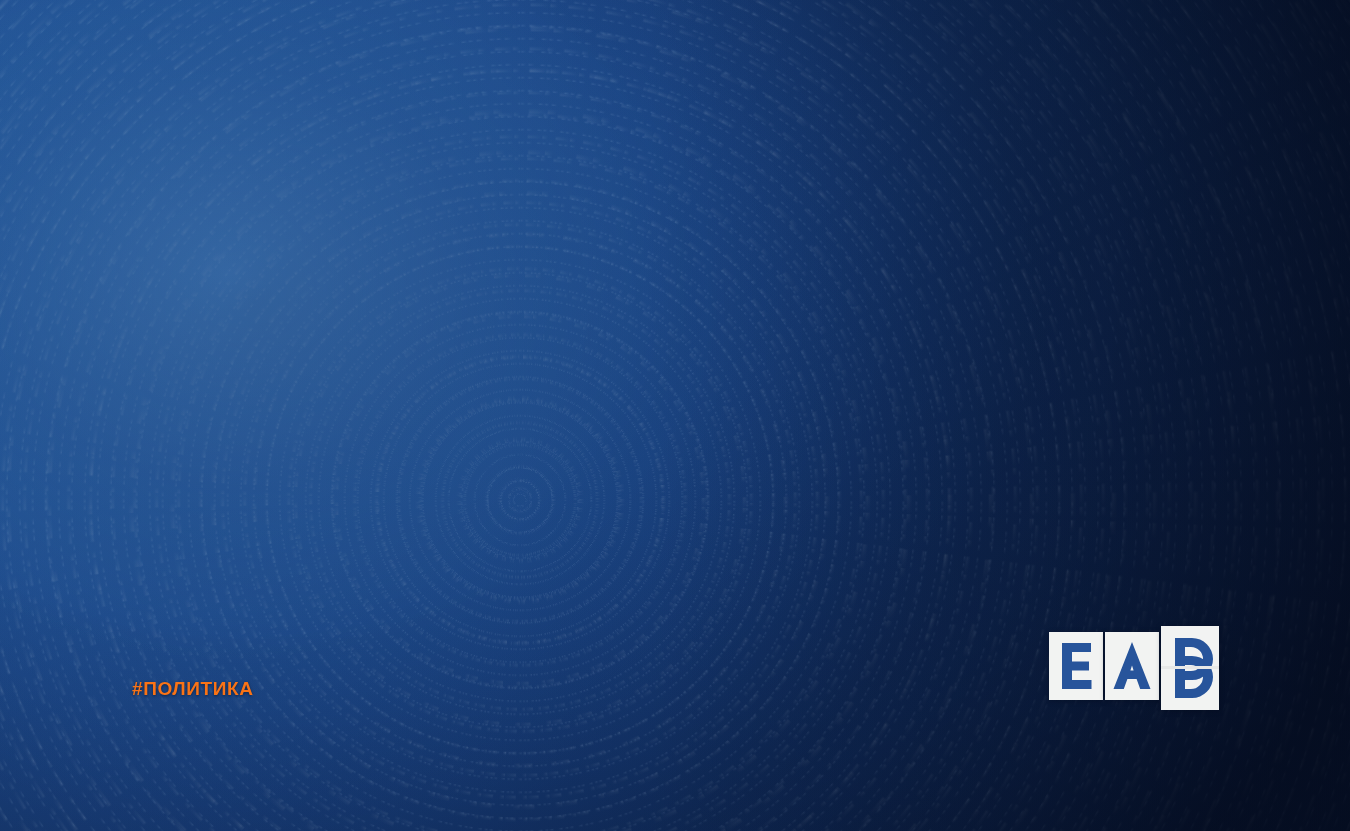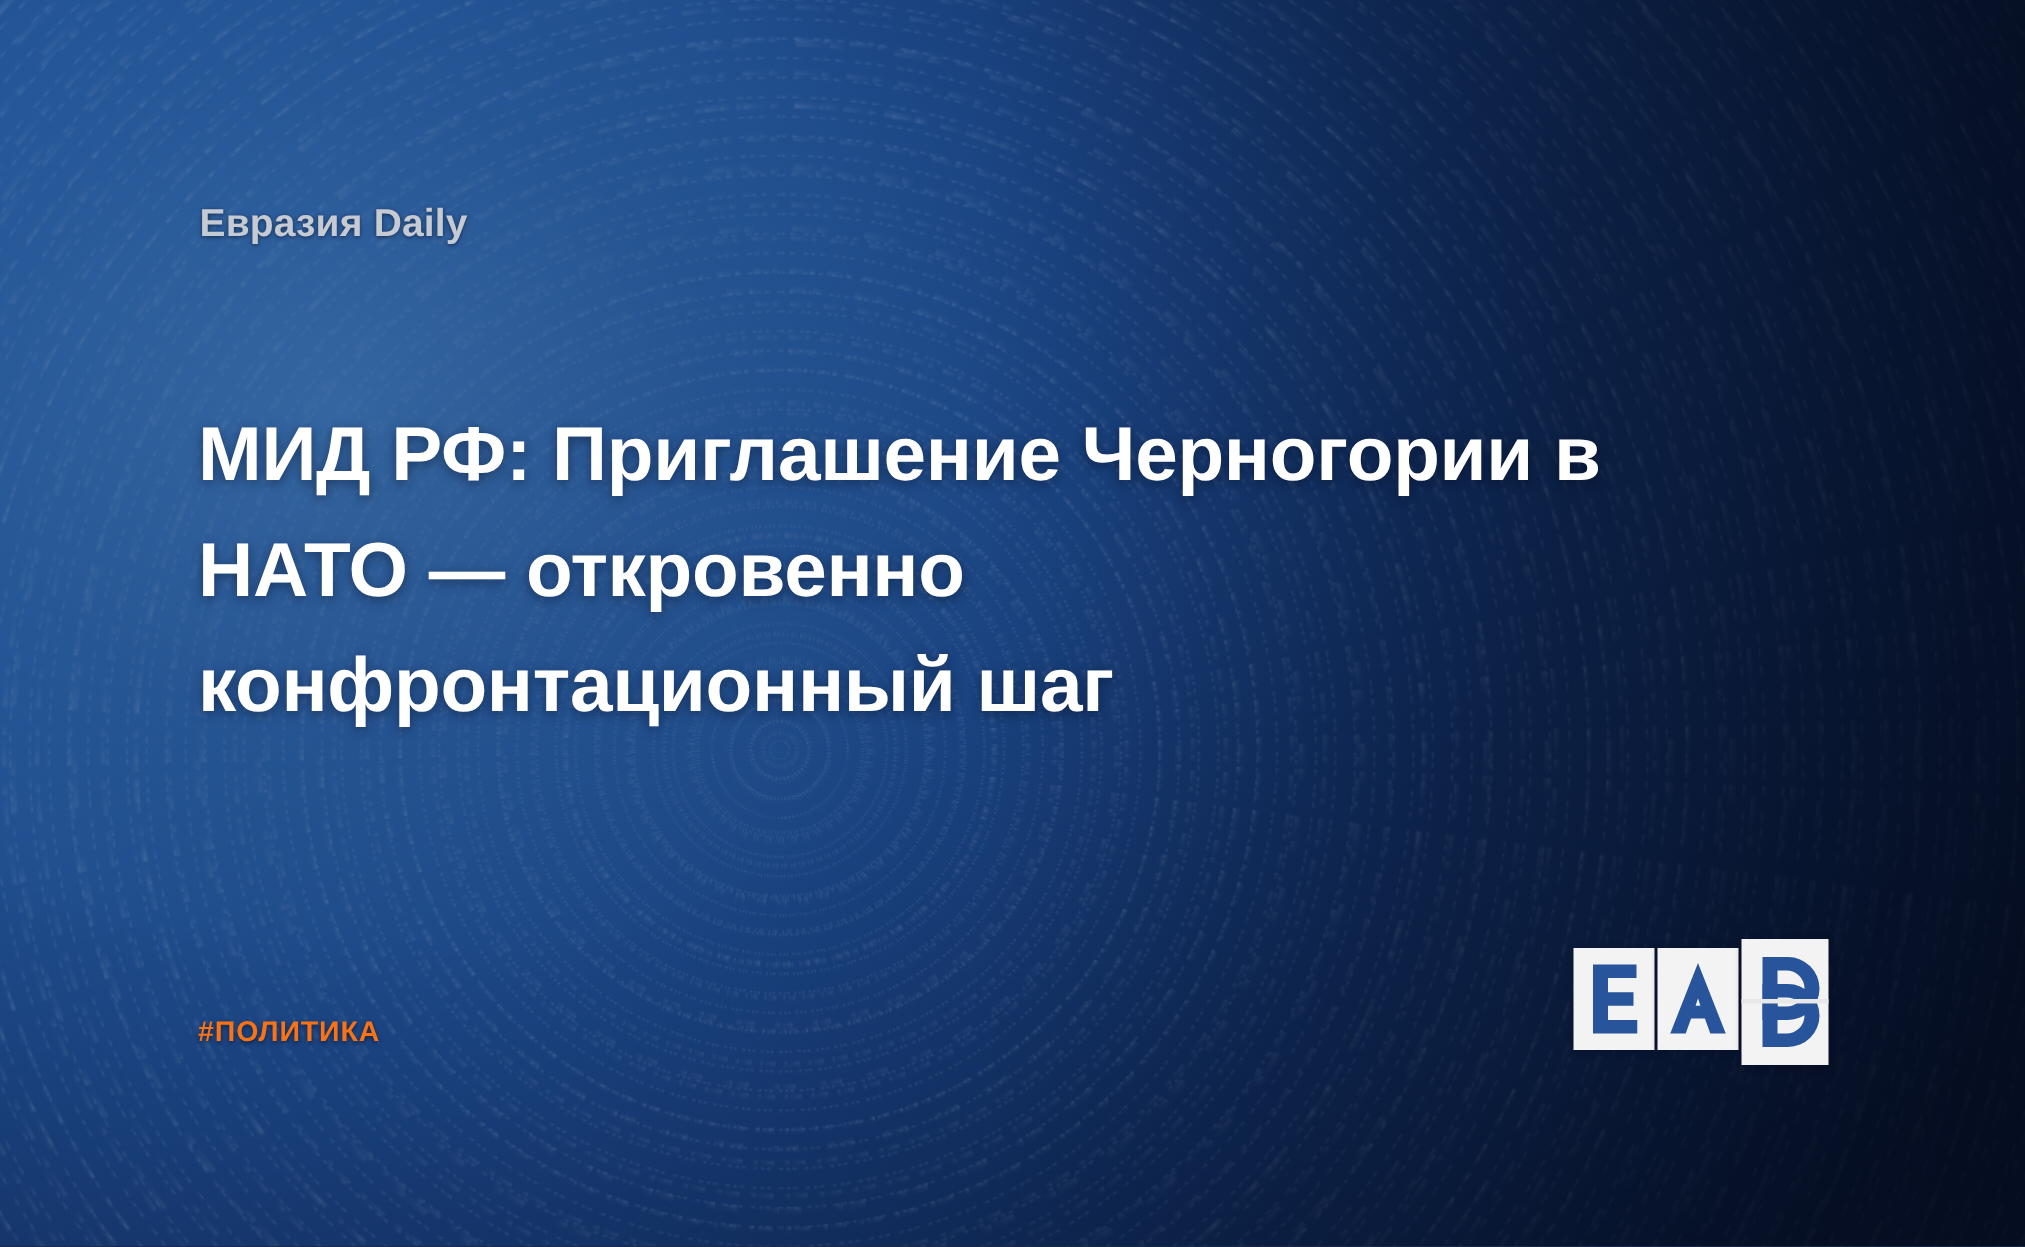--- a/index.html
+++ b/index.html
@@ -206,23 +206,21 @@
   <div class="bg-base"></div>
   <div class="trails"></div>
   <div class="trails t2"></div>
   <div class="trails t3"></div>
   <div class="trail-fade"></div>
   <div class="glow"></div>
   <div class="bg-vignette"></div>
 
   <div class="content">
 
-    <div class="brand">Евразия Daily</div>
-
-    <h1 class="headline">МИД РФ: Приглашение Черногории в НАТО — откровенно конфронтационный шаг</h1>
+
 
     <div class="tag">#ПОЛИТИКА</div>
 
     <div class="logo">
       <div class="logo-sq e"></div>
       <div class="logo-sq a"></div>
       <div class="logo-sq d"></div>
 
       <svg class="logo-glyph e" viewBox="0 0 54 68">
         <path d="M13 11 H42 V20 H23 V29.5 H40 V38.5 H23 V48 H42.5 V57 H13 Z" fill="#27549b"></path>

